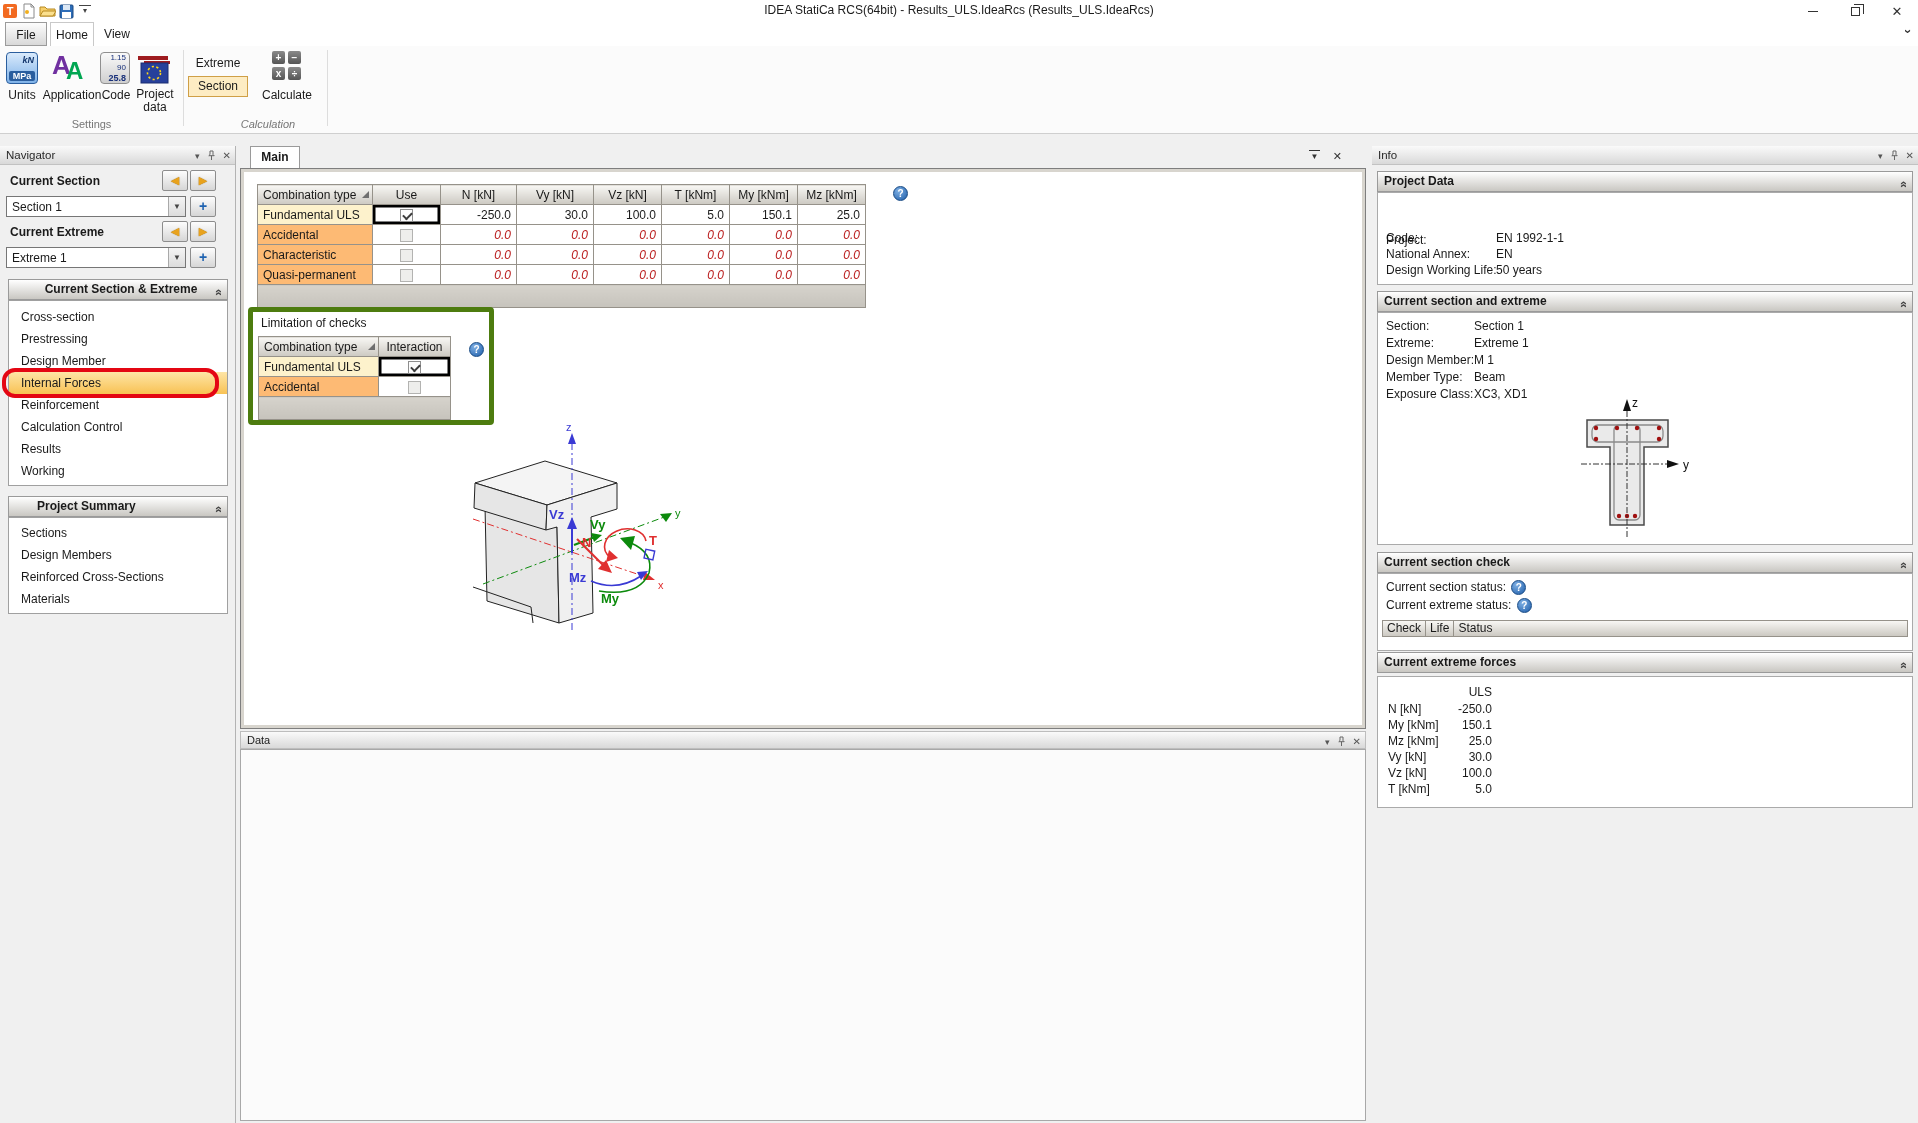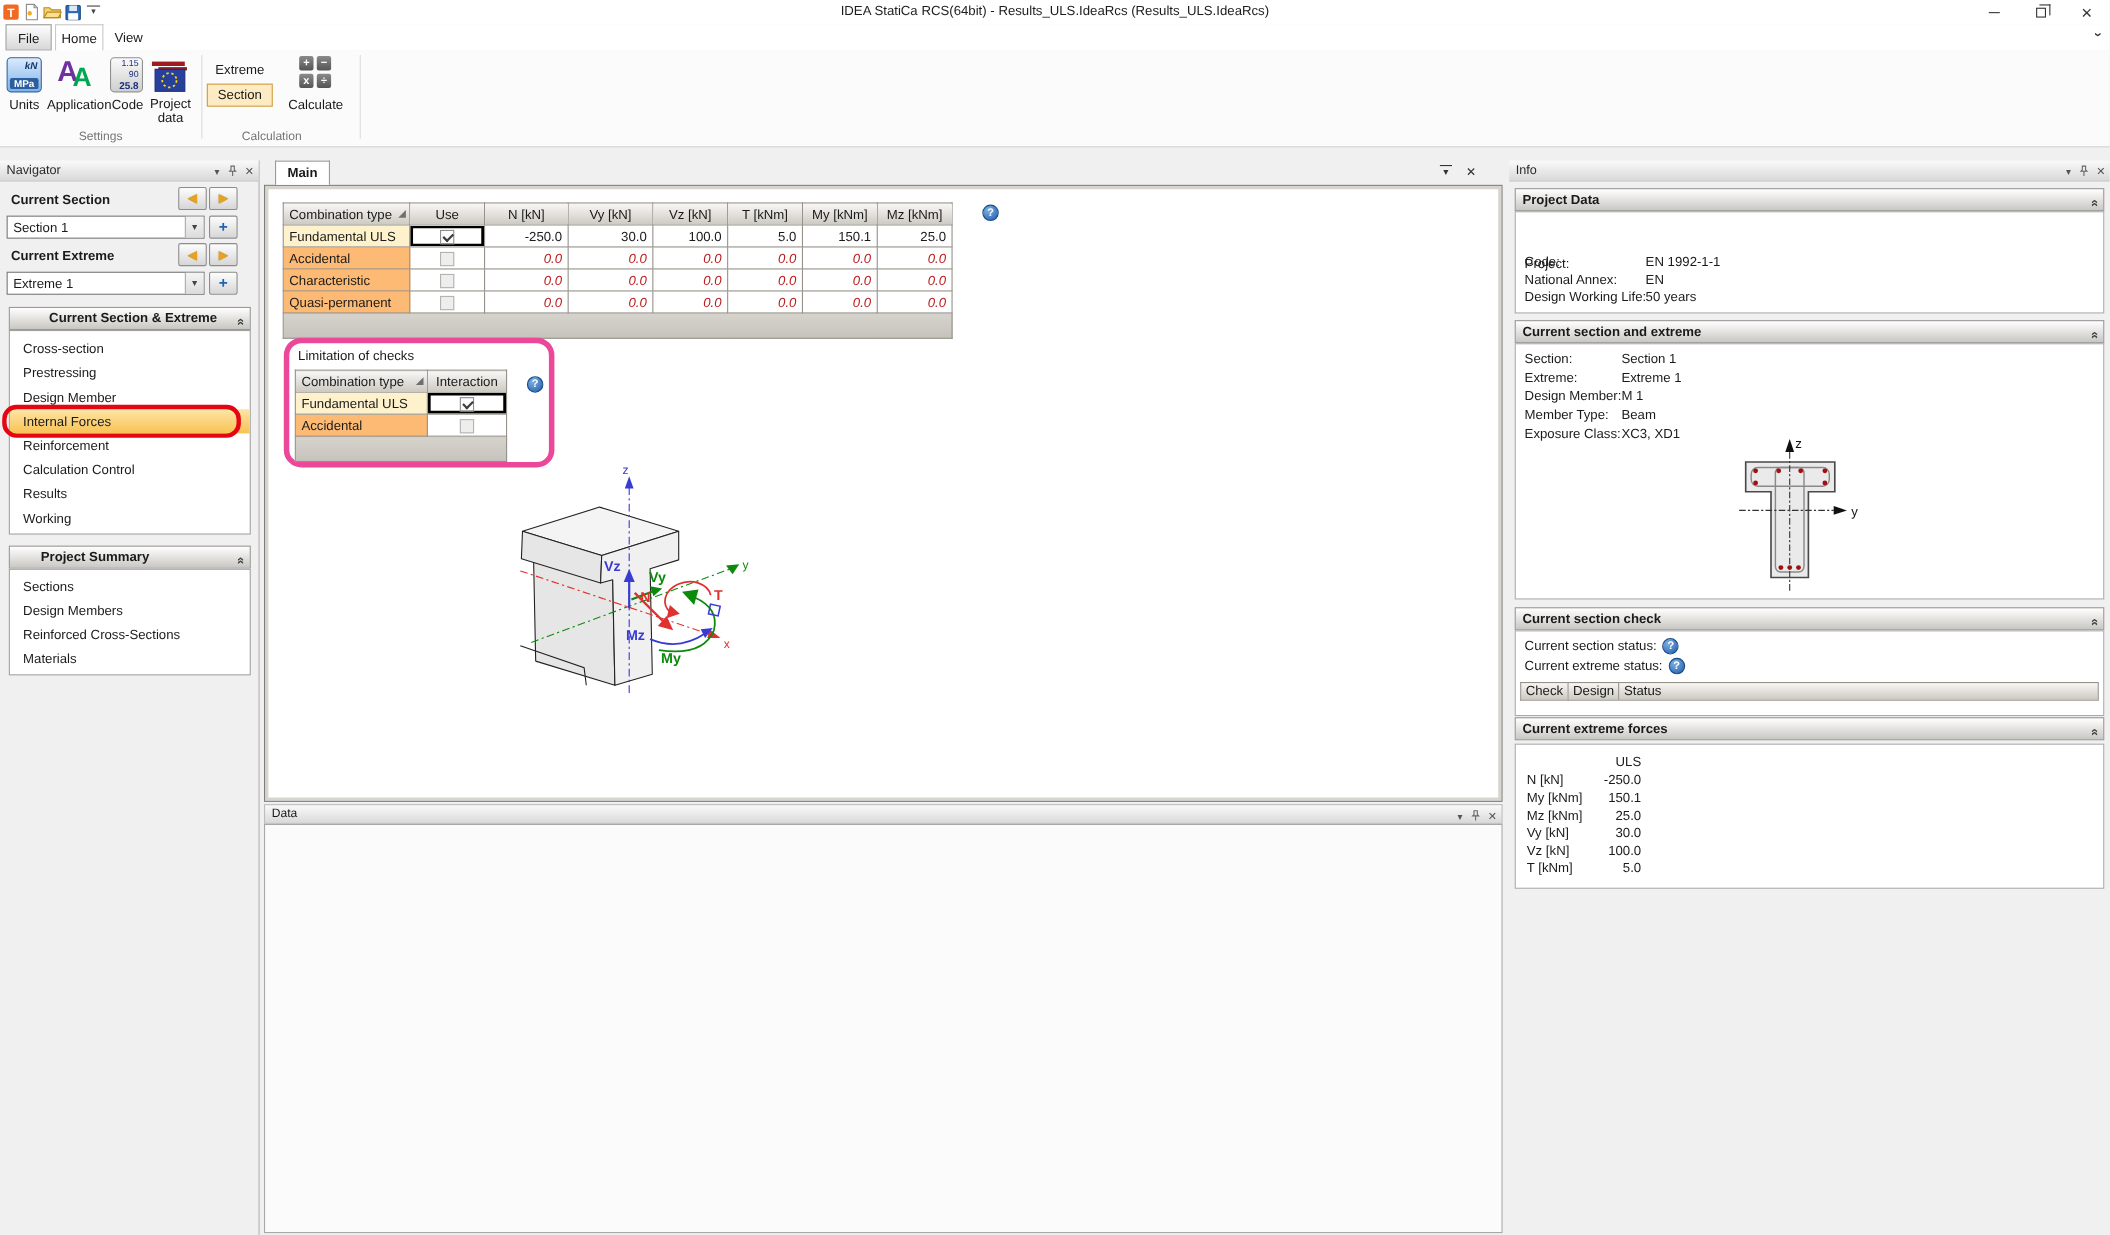--- a/index.html
+++ b/index.html
@@ -92,21 +92,21 @@
   td.numcell { text-align:right; }
   td.numcell.zero { color:#b91c1c; font-style:italic; }
   td.usecell { text-align:center; }
   td.usecell.sel { box-shadow:inset 0 0 0 2.5px #000; }
   tr.emptyrow td { background:linear-gradient(#d6d3cc,#c6c3bc); height:23px; }
   .sort-tri { position:absolute; right:3px; bottom:6px; width:0; height:0; border-bottom:7px solid #6f6f6f; border-left:7px solid transparent; }
   .checkbox { width:13px; height:13px; border:1px solid #8e8e8e; background:#fcfcfc; display:inline-block; position:relative; vertical-align:middle; }
   .checkbox.checked:after { content:""; position:absolute; left:2px; top:2px; width:7px; height:4px; border-left:2px solid #3c3c3c; border-bottom:2px solid #3c3c3c; transform:rotate(-45deg); }
   .checkbox.dim { background:#eeeeec; border-color:#b3b3b1; }
   .help-icon { position:absolute; width:15px; height:15px; border-radius:50%; background:radial-gradient(circle at 35% 30%, #7fb0e4, #1d5ca8); border:1px solid #174a85; color:#fff; font-weight:bold; font-size:10px; text-align:center; line-height:14px; }
-  .limit-ring { position:absolute; left:7px; top:138px; width:246px; height:118px; border:5px solid #ec4899; border-radius:16px;margin-left:10px; }
+  .limit-ring { position:absolute; left:7px; top:138px; width:246px; height:118px; border:5px solid #4d7c0f; border-radius:4px; }
   .limit-title { position:absolute; left:8px; top:4px; font-size:12px; }
 
   .data-hdr { position:absolute; left:4px; top:585px; width:1126px; height:18px; background:linear-gradient(#fafafa,#d9d9d9); border:1px solid #bdbdbd; }
   .data-hdr .ph-title { top:2px; font-size:11px; }
   .data-body { position:absolute; left:4px; top:603px; width:1126px; height:372px; background:#fbfbfb; border:1px solid #a8a8a8; }
 
   
   .info { left:1372px; top:146px; width:546px; height:977px; background:#f0f0f0; }
   .kv-row { position:absolute; left:8px; right:8px; height:16px; }
   .kv-label { position:absolute; left:0; }
@@ -206,21 +206,21 @@
   <div class="rbtn-label" style="left:188px;top:10px;width:60px;">Extreme</div>
   <div class="btn-section" style="left:188px;top:30px;">Section</div>
   <div class="icon-calc" style="left:272px;">
     <span>+</span>
     <span>−</span>
     <span>x</span>
     <span>÷</span>
   </div>
   <div class="rbtn-label" style="left:258px;width:58px;top:42px;">Calculate</div>
   <div class="rsep" style="left:327px;"></div>
-  <div class="rgroup-label" style="left:175px;width:144px;">Calculation</div>
+  <div class="rgroup-label" style="left:196px;width:144px;font-style:italic;">Calculation</div>
 </div>
 
 <div class="abs navigator">
   <div class="panel-hdr">
     <span class="ph-title">Navigator</span>
     <span class="ph-icons">
       <span class="ph-caret">▾</span>
       <svg width="9" height="11">
           <path d="M3 1h3v3.5l1.2 1.2H1.8L3 4.5zM4.5 5.7v4.3" stroke="#666" fill="none"></path>
         </svg>
@@ -525,21 +525,21 @@
     <div class="status-line" style="top:6px;">
       <span>Current section status:</span>
       <span class="help-icon" style="position:static;display:inline-block;vertical-align:middle;margin-left:2px;">?</span>
     </div>
     <div class="status-line" style="top:24px;">
       <span>Current extreme status:</span>
       <span class="help-icon" style="position:static;display:inline-block;vertical-align:middle;margin-left:2px;">?</span>
     </div>
     <div class="chk-strip" style="top:46px;">
       <span class="chk-cell">Check</span>
-      <span class="chk-cell">Design</span>
+      <span class="chk-cell">Life</span>
       <span class="chk-cell">Status</span>
     </div>
   </div>
 
   <div class="sec-hdr" style="left:5px;top:495px;width:536px;margin-top:11px;">
     <span>Current extreme forces</span>
     <span class="dblchev">»</span>
   </div>
   <div class="sec-body" style="left:5px;top:530px;width:536px;height:132px;">
     <div class="ef-row" style="top:8px;">

